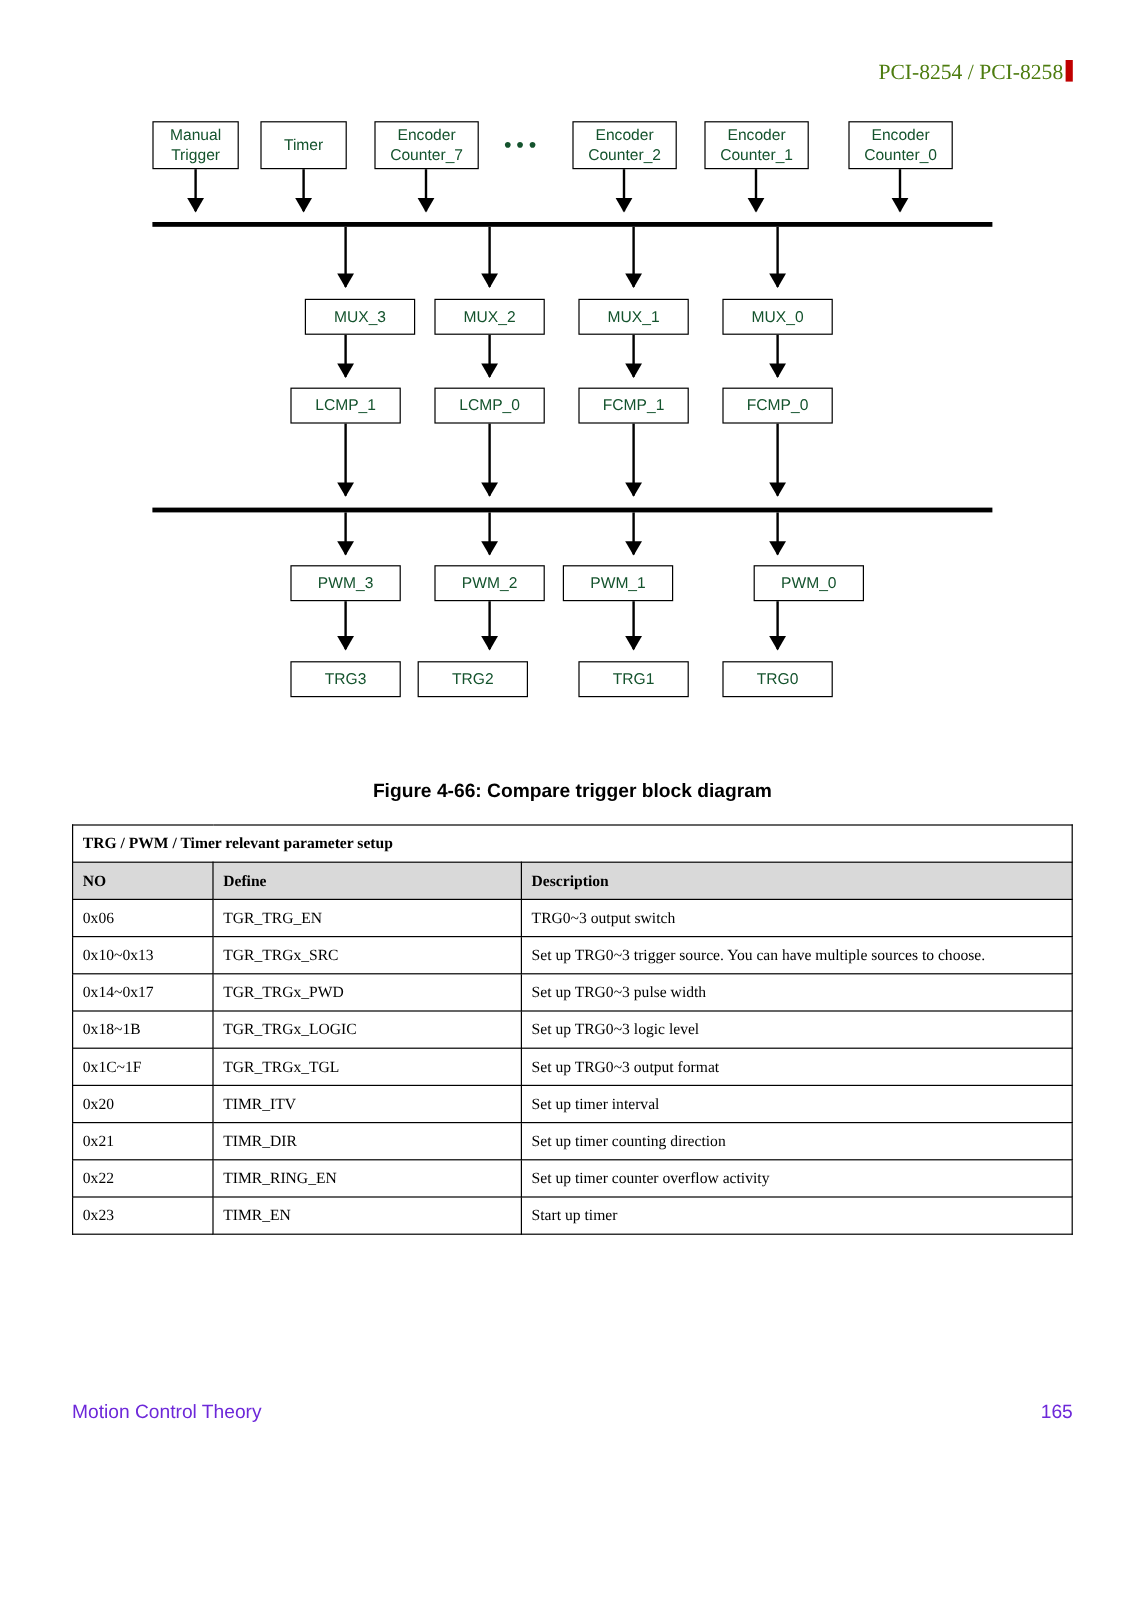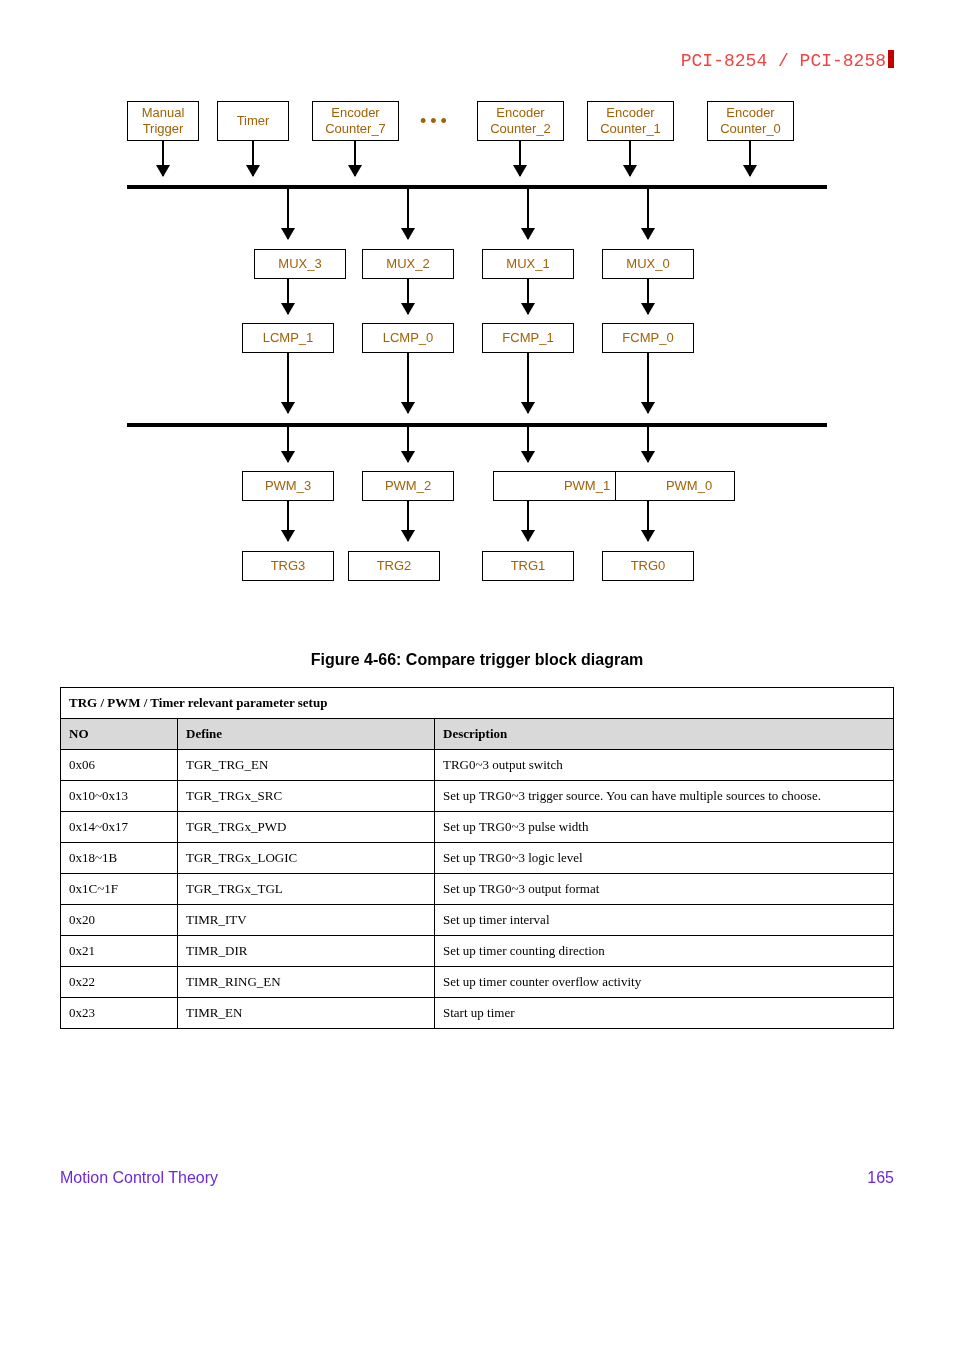--- a/index.html
+++ b/index.html
@@ -9,42 +9,42 @@
     background: #fff;
     color: #000;
     width: 954px;
   }
   .page {
     padding: 50px 60px 40px 60px;
     box-sizing: border-box;
   }
   .header-right {
     text-align: right;
-    font-family: Liberation Mono, monospace;
+    font-family: Liberation Serif, serif;
     font-size: 18px;
-    color: #ef4444;
+    color: #4d7c0f;
     margin-bottom: 30px;
   }
   .red-bar {
     display: inline-block;
     width: 6px;
     height: 18px;
     background: #c00000;
     vertical-align: -2px;
     margin-left: 2px;
   }
   
   .diagram {
     position: relative;
     width: 700px;
     height: 530px;
     margin: 0 auto 10px auto;
     font-family: Arial, sans-serif;
     font-size: 13px;
-    color: #a16207;
+    color: #14532d;
   }
   .dbox {
     position: absolute;
     border: 1px solid #000;
     background: #fff;
     text-align: center;
     display: flex;
     flex-direction: column;
     justify-content: center;
     align-items: center;
@@ -208,24 +208,24 @@
     <div class="arrow v" style="left:280px; top:326px; height:35px;"></div>
     <div class="arrow v" style="left:400px; top:326px; height:35px;"></div>
     <div class="arrow v" style="left:520px; top:326px; height:35px;"></div>
 
     <div class="dbox" style="left:115px; top:370px; width:90px; height:28px;">
         <div>PWM_3</div>
       </div>
     <div class="dbox" style="left:235px; top:370px; width:90px; height:28px;">
         <div>PWM_2</div>
       </div>
-    <div class="dbox" style="left:366px; top:370px; width:90px; height:28px;padding-left:48px;">
+    <div class="dbox" style="left:342px; top:370px; width:90px; height:28px;">
         <div>PWM_1</div>
       </div>
-    <div class="dbox" style="left:488px; top:370px; width:90px; height:28px;padding-left:28px;">
+    <div class="dbox" style="left:501px; top:370px; width:90px; height:28px;">
         <div>PWM_0</div>
       </div>
 
     <div class="arrow v" style="left:160px; top:400px; height:40px;"></div>
     <div class="arrow v" style="left:280px; top:400px; height:40px;"></div>
     <div class="arrow v" style="left:400px; top:400px; height:40px;"></div>
     <div class="arrow v" style="left:520px; top:400px; height:40px;"></div>
 
     <div class="dbox" style="left:115px; top:450px; width:90px; height:28px;">
         <div>TRG3</div>

